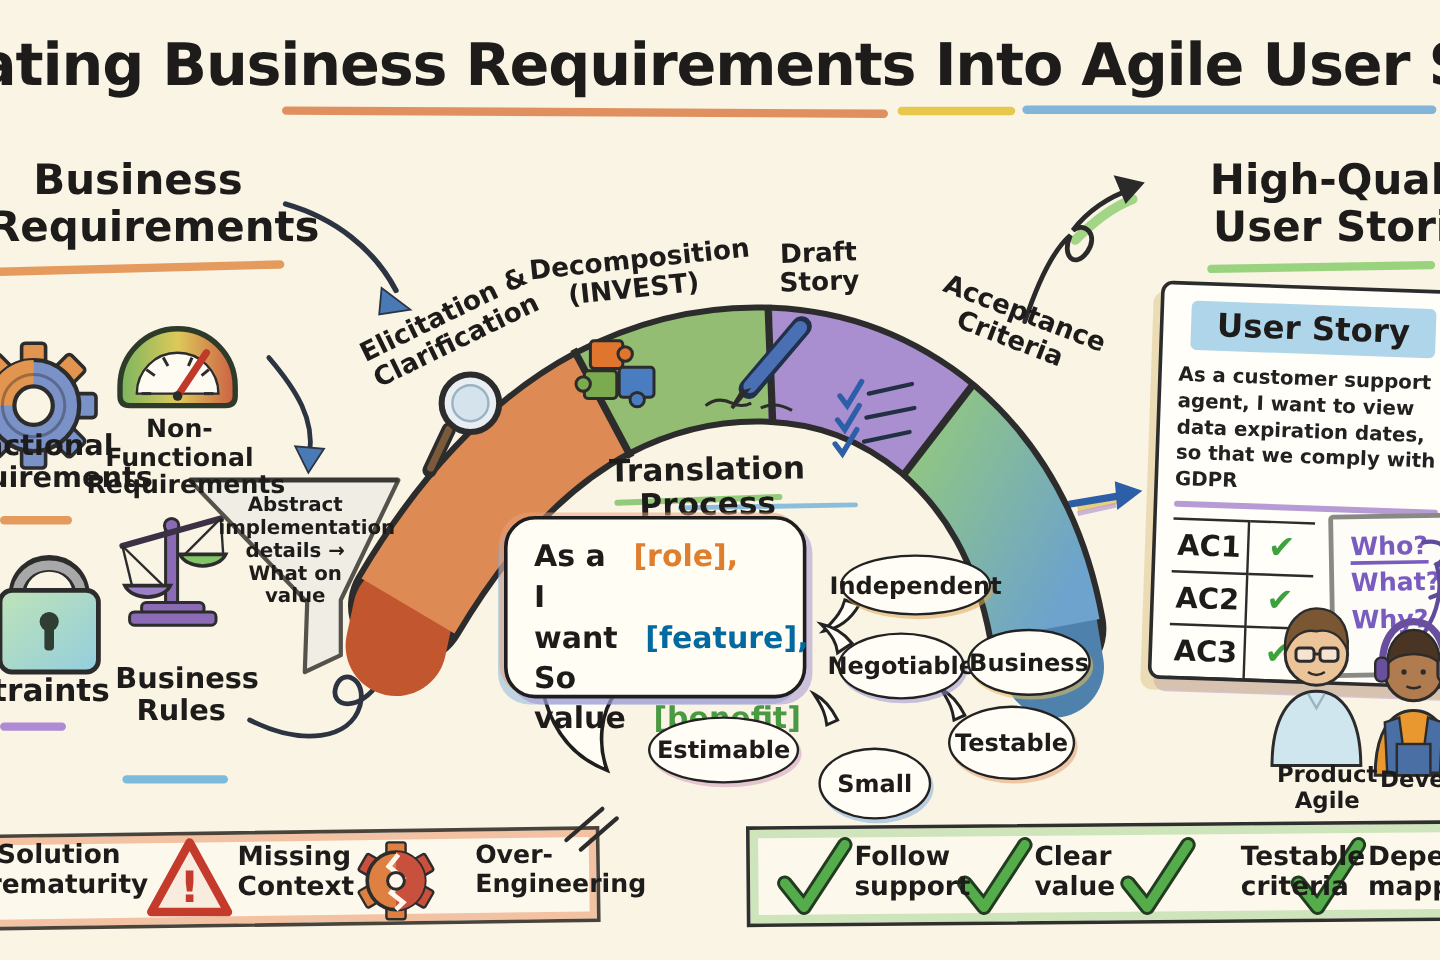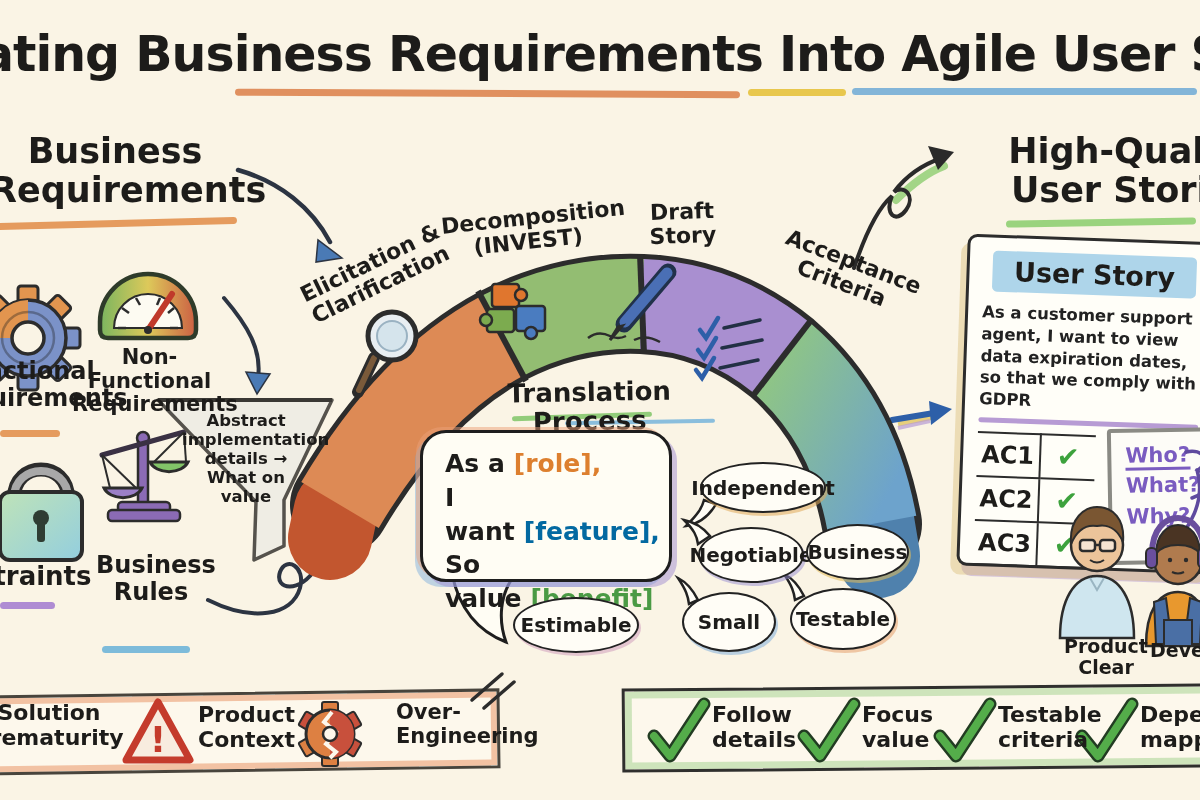--- a/index.html
+++ b/index.html
@@ -13,21 +13,21 @@
   #svg-base{position:absolute;left:0;top:0;z-index:1;}
   #svg-front{position:absolute;left:0;top:0;z-index:4;}
   .txt{z-index:2;line-height:1.12;}
   .title{top:26px;left:50%;transform:translateX(-50%);font-size:49px;white-space:nowrap;z-index:2;letter-spacing:-1px;}
   .big-head{font-size:35px;line-height:1.12;z-index:2;}
   .stage-label{font-size:22px;line-height:1.1;z-index:2;}
   .speech-bubble{left:420px;top:430px;width:252px;height:152px;background:#fffdf4;
      border:3px solid #1e1e1e;border-radius:26px;z-index:2;
      box-shadow:-4px -3px 0 rgba(236,160,120,.5),5px 5px 0 rgba(160,140,210,.5),-5px 5px 0 rgba(120,170,220,.45);
      padding:14px 6px 6px 22px;box-sizing:border-box;font-size:25px;line-height:1.35;}
-  .tok{margin-left:9px;}
+  .tok{margin-left:23px;}
   .tok-role{color:#dd7f2e;} .tok-feature{color:#0369a1;} .tok-benefit{color:#4a9a44;}
   .invest-bubble{position:absolute;border:2.5px solid #222;border-radius:50%;background:#fffdf6;
      display:flex;align-items:center;justify-content:center;font-size:20px;font-weight:bold;
      color:#1d1c1a;z-index:2;}
   .story-card{left:962px;top:238px;width:256px;height:332px;background:#fffef8;
      border:3.5px solid #2c2c2c;border-radius:10px;transform:rotate(2deg);z-index:2;
      box-shadow:-6px 9px 0 rgba(214,186,110,.4),5px 10px 0 rgba(172,142,204,.45);box-sizing:border-box;}
   .card-title{margin:13px auto 0;width:200px;background:#aed5ea;border-radius:5px;
      text-align:center;font-size:27px;font-weight:bold;padding:5px 2px;color:#1d1c1a;}
   .card-body{margin:10px 12px 0 14px;font-size:16.5px;font-weight:bold;line-height:1.32;color:#222;}
@@ -294,22 +294,22 @@
 
 <div class="abs hand speech-bubble">
   <div><span>As a</span><span class="tok tok-role">[role],</span></div>
   <div><span>I want</span><span class="tok tok-feature">[feature],</span></div>
   <div><span>So value</span><span class="tok tok-benefit">[benefit]</span></div>
 </div>
 
 <div class="invest-bubble" style="left:700px;top:462px;width:122px;height:47px;box-shadow:2px 3px 0 rgba(224,170,90,.55);">Independent</div>
 <div class="invest-bubble" style="left:698px;top:527px;width:102px;height:52px;box-shadow:2px 3px 0 rgba(150,140,210,.5);">Negotiable</div>
 <div class="invest-bubble" style="left:806px;top:524px;width:99px;height:52px;box-shadow:2px 3px 0 rgba(230,190,90,.55);">Business</div>
-<div class="invest-bubble" style="left:513px;top:597px;width:122px;height:52px;box-shadow:2px 3px 0 rgba(200,140,180,.45);">Estimable</div>
-<div class="invest-bubble" style="left:682px;top:592px;width:90px;height:56px;box-shadow:2px 3px 0 rgba(120,170,220,.5);">Small</div>
+<div class="invest-bubble" style="left:540px;top:597px;width:122px;height:52px;box-shadow:2px 3px 0 rgba(200,140,180,.45);">Estimable</div>
+<div class="invest-bubble" style="left:682px;top:623px;width:90px;height:56px;box-shadow:2px 3px 0 rgba(120,170,220,.5);">Small</div>
 <div class="invest-bubble" style="left:790px;top:588px;width:102px;height:58px;box-shadow:2px 3px 0 rgba(230,160,110,.55);">Testable</div>
 
 <div class="abs hand big-head center" style="left:1002px;top:132px;width:260px;">High-Quality User Stories</div>
 <div class="uline" style="left:1006px;top:219px;width:190px;background:#8fcf72;transform:rotate(-1deg);"></div>
 
 <div class="abs story-card hand">
   <div class="card-title">User Story</div>
   <div class="card-body">As a customer support agent, I want to view data expiration dates, so that we comply with GDPR</div>
   <div class="card-uline"></div>
   <div class="ac-table">
@@ -322,29 +322,29 @@
   </div>
 </div>
 
 <div class="abs whiteboard">
   <div><span class="who-u">Who?</span></div>
   <div>What?</div>
   <div>Why?</div>
 </div>
 
 <div class="abs hand center banner-text" style="left:-26px;top:700px;width:150px;">Solution Prematurity</div>
-<div class="abs hand banner-text" style="left:198px;top:702px;width:130px;">Product Context</div>
+<div class="abs hand banner-text" style="left:198px;top:702px;width:130px;">Missing Context</div>
 <div class="abs hand banner-text" style="left:368px;top:700px;width:140px;font-size:21px;margin-left:28px;">Over-Engineering</div>
 
-<div class="abs hand banner-text" style="left:712px;top:702px;width:100px;">Follow details</div>
-<div class="abs hand banner-text" style="left:862px;top:702px;width:90px;">Focus value</div>
-<div class="abs hand banner-text" style="left:998px;top:702px;width:115px;">Testable criteria</div>
+<div class="abs hand banner-text" style="left:712px;top:702px;width:100px;">Follow support</div>
+<div class="abs hand banner-text" style="left:862px;top:702px;width:90px;">Clear value</div>
+<div class="abs hand banner-text" style="left:1034px;top:702px;width:115px;">Testable criteria</div>
 <div class="abs hand banner-text" style="left:1140px;top:702px;width:170px;">Dependencies mapped</div>
 
-<div class="abs hand center role-label" style="left:1056px;top:636px;width:100px;">Product Clear</div>
+<div class="abs hand center role-label" style="left:1056px;top:636px;width:100px;">Product Agile</div>
 <div class="abs hand role-label" style="left:1150px;top:640px;width:100px;">Developer</div>
 
 <svg id="svg-front" width="1200" height="800" viewBox="0 0 1200 800">
   <g fill="none" stroke="#5f4a9e" stroke-width="3.5" stroke-linecap="round">
     <path d="M 1186 452 C 1204 448, 1210 462, 1198 470 C 1212 476, 1210 492, 1192 498"></path>
     <path d="M 1197 470 C 1206 500, 1190 530, 1170 546"></path>
   </g>
   <g>
     <path d="M 1060 638 C 1060 600, 1074 576, 1097 576 C 1120 576, 1134 600, 1134 638 Z" fill="#cfe6ef" stroke="#2c2c2c" stroke-width="2.5"></path>
     <path d="M 1090 578 L 1097 590 L 1104 578" fill="none" stroke="#9ab5c2" stroke-width="2"></path>

